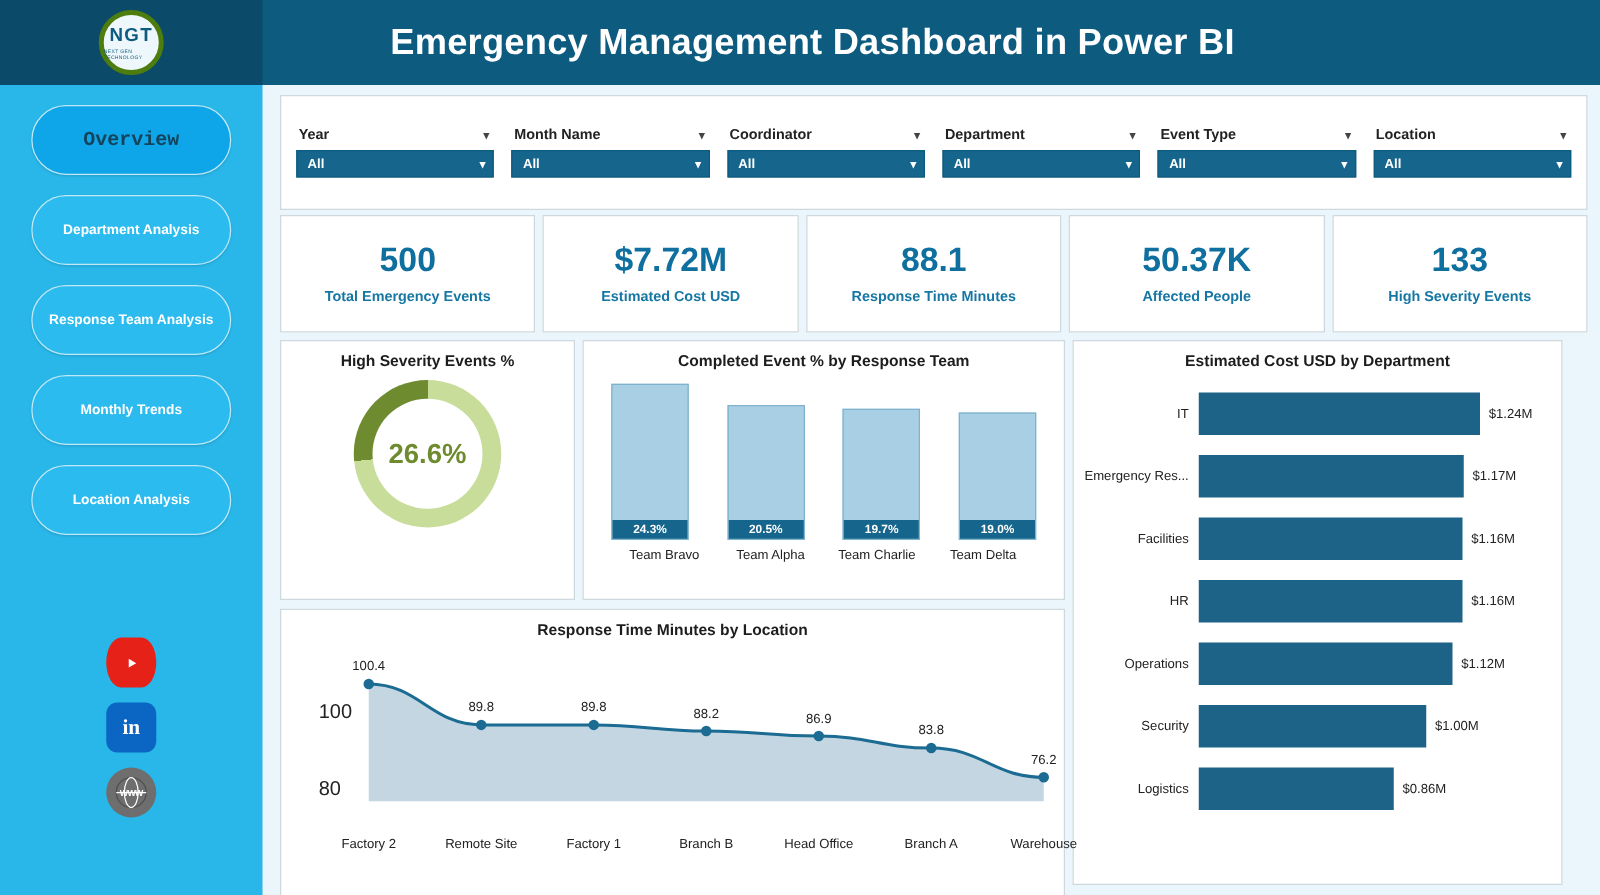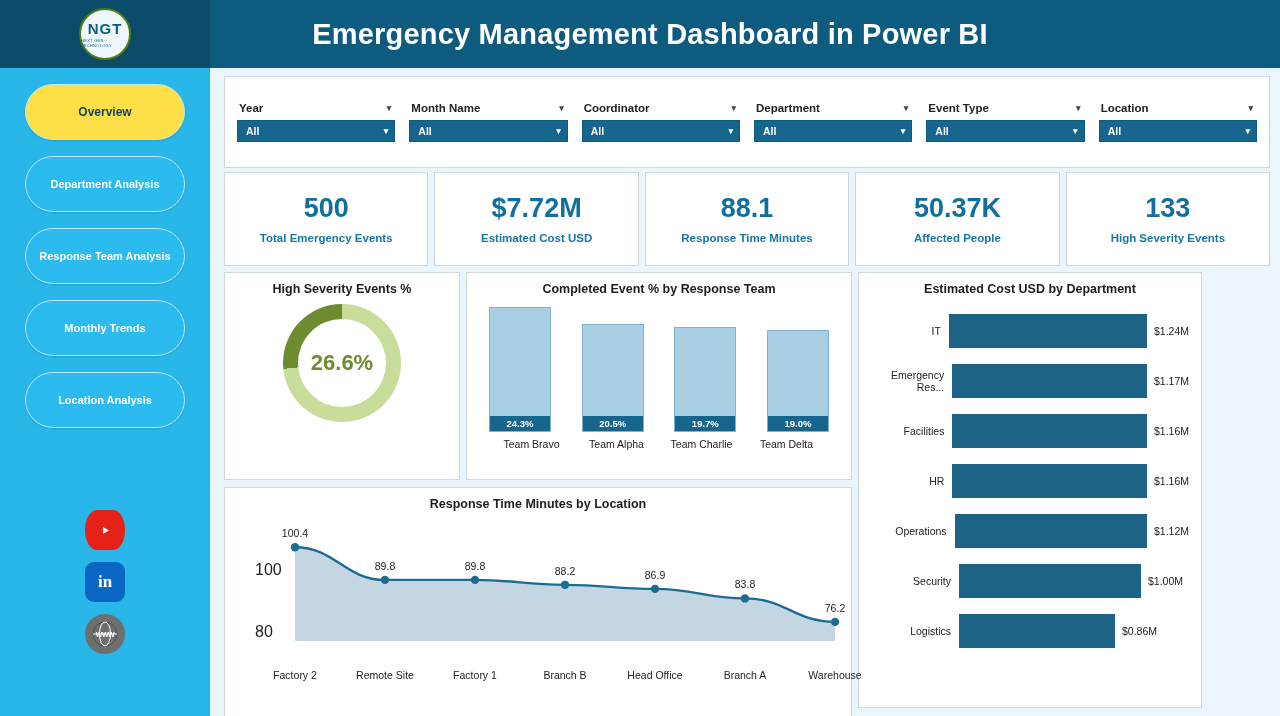--- a/index.html
+++ b/index.html
@@ -17,21 +17,21 @@
     position:absolute; left:0; top:0; width:1280px; height:68px;
     background:#0e5b80;
     display:flex; align-items:center;
   }
   .header-left {
     width:210px; height:68px; background:#0b4a69;
     display:flex; align-items:center; justify-content:center;
   }
   .logo {
     width:52px; height:52px; border-radius:50%;
-    background:#eef7fb; border:2px solid #4d7c0f;
+    background:#eef7fb; border:4px solid #4d7c0f;
     display:flex; flex-direction:column; align-items:center; justify-content:center;
     color:#0e5b80;
   }
   .logo .logo-main { font-size:15px; font-weight:bold; letter-spacing:1px; line-height:1; }
   .logo .logo-sub { font-size:4px; margin-top:2px; letter-spacing:.3px; }
   .header-title {
     flex:1; text-align:center; color:#ffffff;
     font-size:29px; font-weight:bold; letter-spacing:.2px;
     padding-right:190px;
   }
@@ -42,21 +42,21 @@
     background:#29b6e8;
   }
   .nav-btn {
     width:160px; height:56px; margin:16px auto 0 auto;
     border-radius:28px; border:1px solid #bfe9f7;
     display:flex; align-items:center; justify-content:center;
     color:#ffffff; font-size:11px; font-weight:bold;
     background:#2bbbee;
     box-shadow:0 1px 2px rgba(0,0,0,.12);
   }
-  .nav-btn.active { background:#fde047; color:#14445c; font-size:12px; }
+  .nav-btn.active { background:#0ea5e9; color:#14445c; font-size:16px;font-family:Liberation Mono, monospace; }
   .socials { position:absolute; left:0; top:430px; width:210px; }
   .social {
     width:40px; height:40px; margin:12px auto; border-radius:50%;
     display:flex; align-items:center; justify-content:center;
     color:#ffffff; font-weight:bold; font-size:11px;
   }
   .social.yt { background:#e62117; border-radius:12px/20px; }
   .social.li { background:#0a66c2; border-radius:9px; font-size:17px; font-family:"Liberation Serif", serif; }
   .social.web { background:#6e6e6e; font-size:8px; letter-spacing:-.5px; }
 
@@ -97,21 +97,21 @@
   
   .team-card { position:absolute; left:466px; top:272px; width:386px; height:208px; }
   .team-plot { display:flex; align-items:flex-end; justify-content:space-between; height:120px; margin-top:16px; padding:0 22px; }
   .team-col { width:62px; display:flex; flex-direction:column; align-items:center; }
   .team-bar { width:62px; background:#a8cfe3; border:1px solid #7fb3cd; position:relative; display:flex; align-items:flex-end; }
   .team-fill { width:100%; background:#15658c; color:#ffffff; font-size:9.5px; font-weight:bold; text-align:center; line-height:15px; height:15px; }
   .team-names { display:flex; justify-content:space-around; padding:6px 22px 0 22px; }
   .team-name { width:62px; text-align:center; font-size:10.5px; color:#222; }
 
   
-  .dept-card { position:absolute; left:858px; top:272px; width:344px; height:436px; }
+  .dept-card { position:absolute; left:858px; top:272px; width:392px; height:436px; }
   .dept-rows { padding:10px 12px 0 8px; }
   .dept-row { display:flex; align-items:center; height:50px; }
   .dept-name { width:92px; text-align:right; font-size:10.5px; color:#222; padding-right:8px; }
   .dept-bar { height:34px; background:#1d6287; }
   .dept-val { font-size:10.5px; color:#222; margin-left:7px; }
 
   
   .line-card { position:absolute; left:224px; top:487px; width:628px; height:235px; }
   .line-area { position:relative; width:628px; height:180px; }
   .axis-label { position:absolute; font-size:16px; color:#222;margin-top:20px; }

